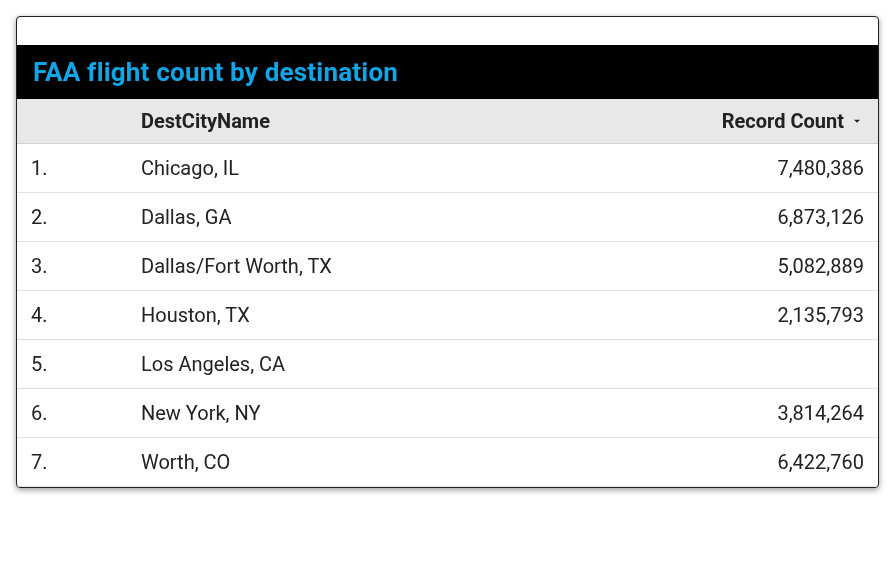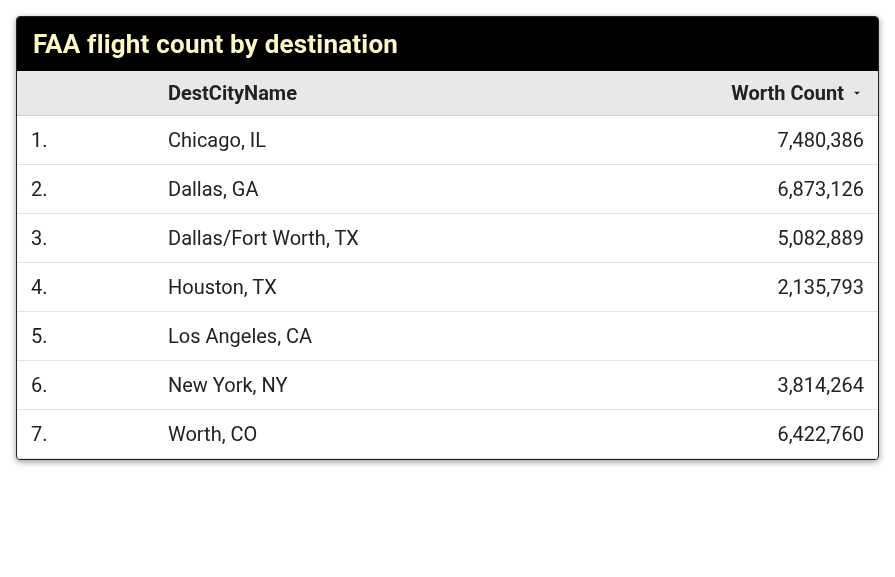--- a/index.html
+++ b/index.html
@@ -11,38 +11,39 @@
     }
     .card {
       border: 1px solid #222;
       border-radius: 4px;
       overflow: hidden;
       box-shadow: 0 2px 6px rgba(0,0,0,0.4);
       background: #fff;
     }
     .card-title {
       background: #000;
-      color: #fef9c3;
+      color: #0ea5e9;
       font-size: 26px;
       font-weight: 700;
       padding: 12px 16px;
       letter-spacing: 0.2px;
+      margin-top: 28px;
     }
     .header-row {
       display: flex;
       align-items: center;
       background: #e8e8e8;
       border-bottom: 1px solid #d0d0d0;
       font-weight: 700;
       font-size: 20px;
       color: #222;
       padding: 10px 14px;
     }
     .col-rank { width: 110px; flex-shrink: 0; }
-    .col-city { flex: 1; margin-left: 27px; }
+    .col-city { flex: 1; }
     .col-count { width: 230px; text-align: right; flex-shrink: 0; display: flex; justify-content: flex-end; align-items: center; gap: 6px; }
     .sort-icon { display: inline-flex; }
     .data-row {
       display: flex;
       align-items: center;
       padding: 12px 14px;
       font-size: 20px;
       color: #222;
       border-bottom: 1px solid #e2e2e2;
     }
@@ -72,21 +73,21 @@
 </head>
 <body>
 
 <div class="card">
   <div class="card-title">FAA flight count by destination</div>
 
   <div class="header-row">
     <div class="col-rank"></div>
     <div class="col-city">DestCityName</div>
     <div class="col-count">
-      <span>Worth Count</span>
+      <span>Record Count</span>
       <span class="sort-icon">
         <svg width="14" height="14" viewBox="0 0 24 24">
             <path d="M7 10l5 5 5-5z" fill="#222"></path>
           </svg>
       </span>
     </div>
   </div>
 
   <div id="rows">
       <div class="data-row">

